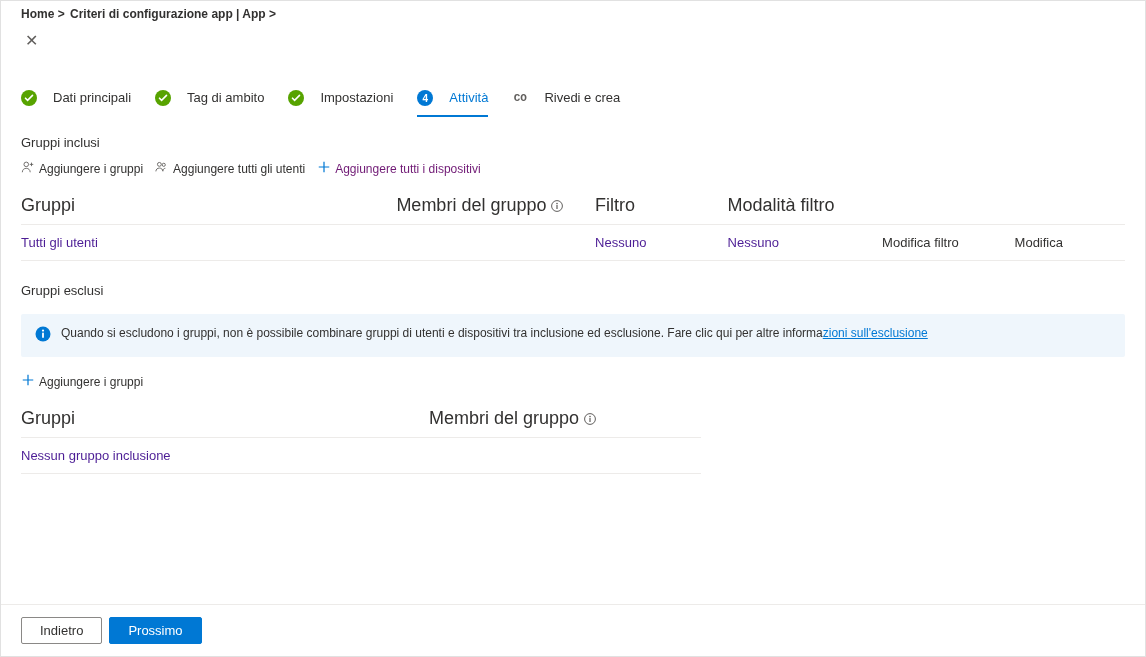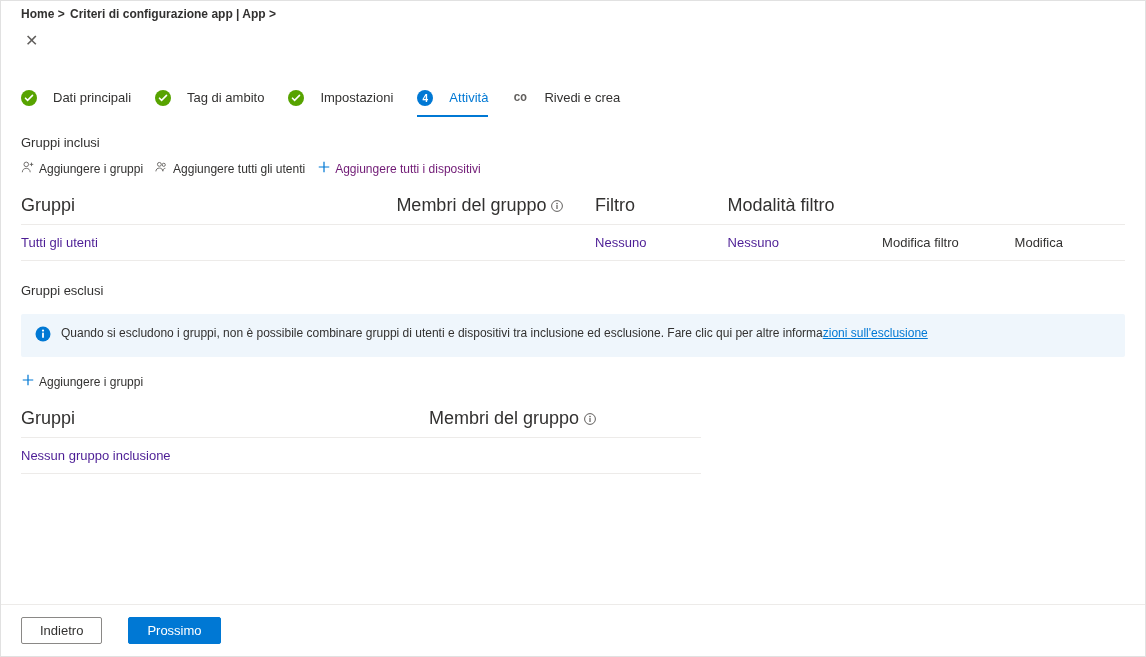--- a/index.html
+++ b/index.html
@@ -23,21 +23,21 @@
   .action-link { display: inline-flex; align-items: center; gap: 4px; color: #323130; font-size: 12px; cursor: pointer; }
   .action-link.blue { color: #701a75; }
   .action-link svg { width: 14px; height: 14px; }
   .table { width: 100%; border-collapse: collapse; }
   .table th { text-align: left; font-weight: 400; font-size: 18px; color: #323130; padding: 8px 10px 8px 0; border-bottom: 1px solid #edebe9; }
   .table td { text-align: left; font-size: 13px; color: #4c1d95; padding: 10px 10px 10px 0; border-bottom: 1px solid #edebe9; }
   .table .link-cell { color: #323130; cursor: pointer; }
   .info-box { background: #eff6fc; padding: 12px 14px; margin: 16px 0 16px 0; display: flex; gap: 10px; font-size: 12px; color: #323130; border-radius: 2px; }
   .info-box svg { width: 16px; height: 16px; flex-shrink: 0; }
   .info-box .info-link { color: #0078d4; text-decoration: underline; cursor: pointer; }
-  .footer { position: absolute; left: 0; right: 0; bottom: 0; padding: 12px 20px; display: flex; gap: 26px; border-top: 1px solid #edebe9; background: #fff; }
+  .footer { position: absolute; left: 0; right: 0; bottom: 0; padding: 12px 20px; display: flex; gap: 7px; border-top: 1px solid #edebe9; background: #fff; }
   .btn { padding: 5px 18px; font-size: 13px; border-radius: 2px; cursor: pointer; border: 1px solid; min-width: 80px; text-align: center; }
   .btn-secondary { background: #fff; border-color: #8a8886; color: #323130; }
   .btn-primary { background: #0078d4; border-color: #0078d4; color: #fff; }
   .info-icon-inline { display: inline-flex; vertical-align: middle; }
   .info-icon-inline svg { width: 12px; height: 12px; }
   .excluded-table-wrap { max-width: 680px; }
 </style>
 </head>
 <body>
 

